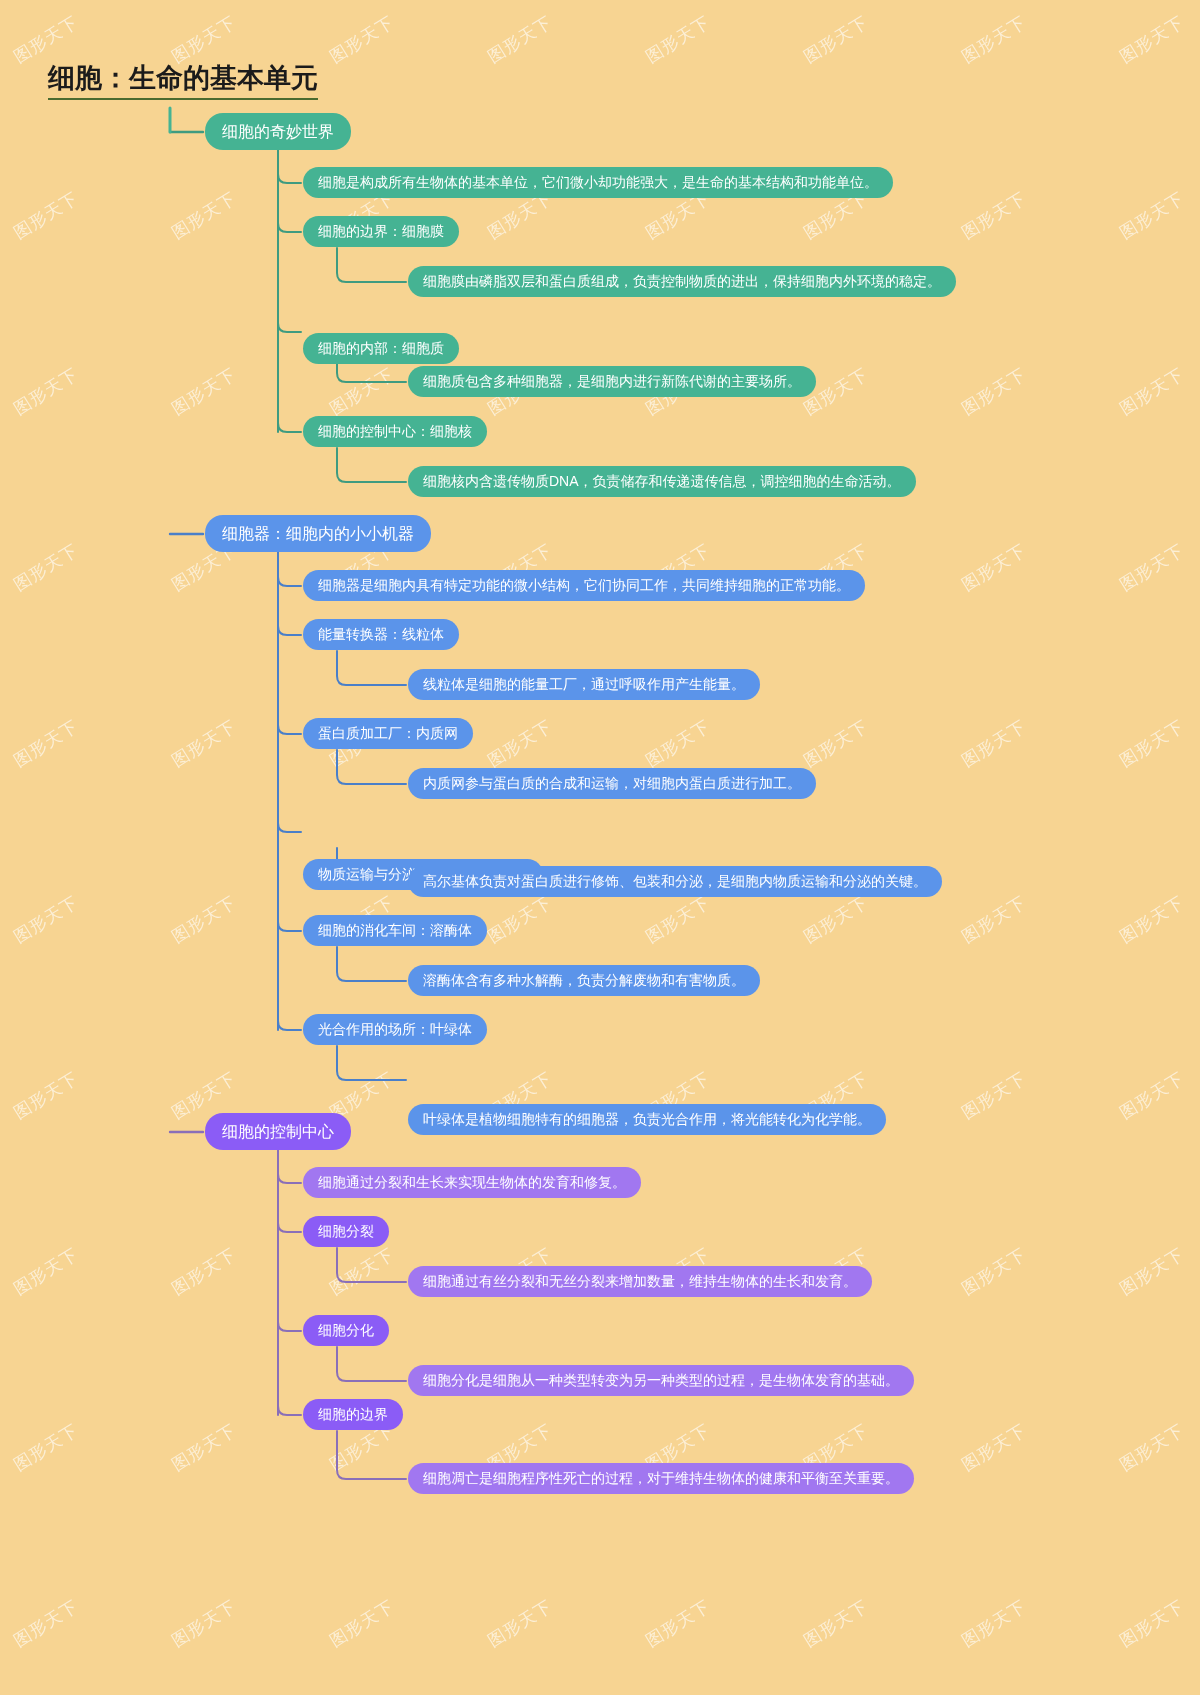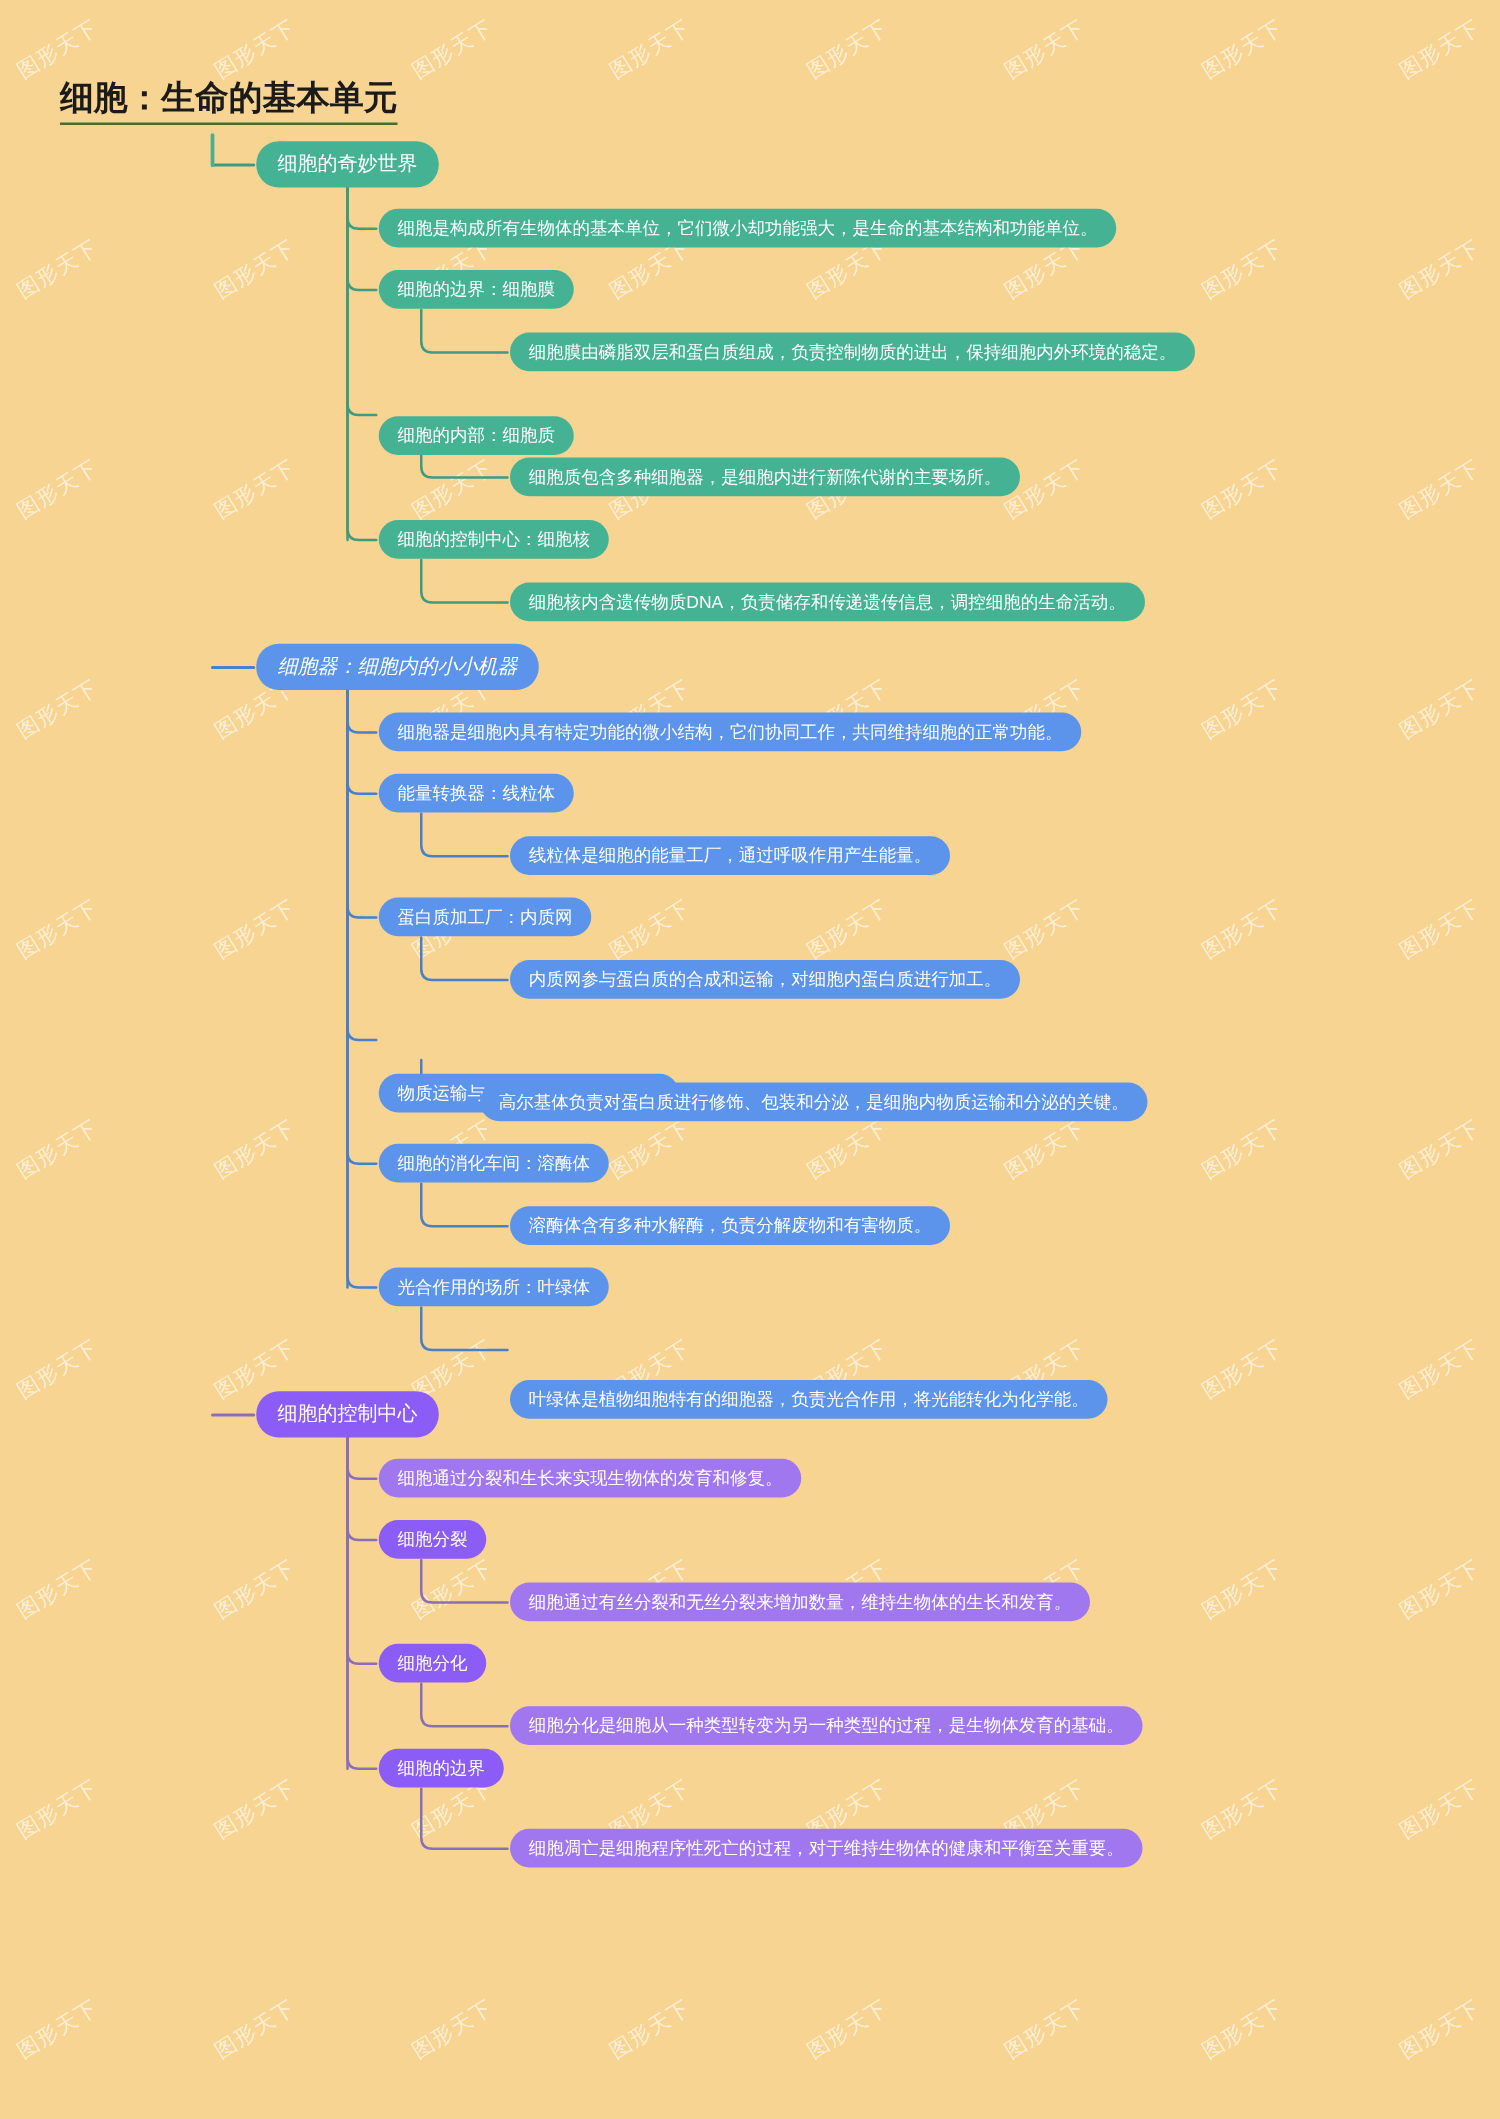--- a/index.html
+++ b/index.html
@@ -240,42 +240,42 @@
     </div>
     <div class="node leaf green" style="left: 408px; top: 366px;">
       <span>细胞质包含多种细胞器，是细胞内进行新陈代谢的主要场所。</span>
     </div>
     <div class="node sub green" style="left: 303px; top: 416px; text-align: center;">
       <span>细胞的控制中心：细胞核</span>
     </div>
     <div class="node leaf green" style="left: 408px; top: 466px;">
       <span>细胞核内含遗传物质DNA，负责储存和传递遗传信息，调控细胞的生命活动。</span>
     </div>
-    <div class="node topic blue" style="left: 205px; top: 515px; font-style: italic;">
+    <div class="node topic blue" style="left: 205px; top: 515px;">
       <span>细胞器：细胞内的小小机器</span>
     </div>
     <div class="node leaf blue" style="left: 303px; top: 570px;">
       <span>细胞器是细胞内具有特定功能的微小结构，它们协同工作，共同维持细胞的正常功能。</span>
     </div>
     <div class="node sub blue" style="left: 303px; top: 619px;">
       <span>能量转换器：线粒体</span>
     </div>
     <div class="node leaf blue" style="left: 408px; top: 669px;">
       <span>线粒体是细胞的能量工厂，通过呼吸作用产生能量。</span>
     </div>
     <div class="node sub blue" style="left: 303px; top: 718px;">
       <span>蛋白质加工厂：内质网</span>
     </div>
     <div class="node leaf blue" style="left: 408px; top: 768px;">
       <span>内质网参与蛋白质的合成和运输，对细胞内蛋白质进行加工。</span>
     </div>
     <div class="node sub blue" style="left: 303px; top: 816px; margin-top: 43px;">
       <span>物质运输与分泌的枢纽：高尔基体</span>
     </div>
-    <div class="node leaf blue" style="left: 384px; top: 866px; align-items: center;">
+    <div class="node leaf blue" style="left: 408px; top: 866px; align-items: center;">
       <span>高尔基体负责对蛋白质进行修饰、包装和分泌，是细胞内物质运输和分泌的关键。</span>
     </div>
     <div class="node sub blue" style="left: 303px; top: 915px;">
       <span>细胞的消化车间：溶酶体</span>
     </div>
     <div class="node leaf blue" style="left: 408px; top: 965px;">
       <span>溶酶体含有多种水解酶，负责分解废物和有害物质。</span>
     </div>
     <div class="node sub blue" style="left: 303px; top: 1014px;">
       <span>光合作用的场所：叶绿体</span>

